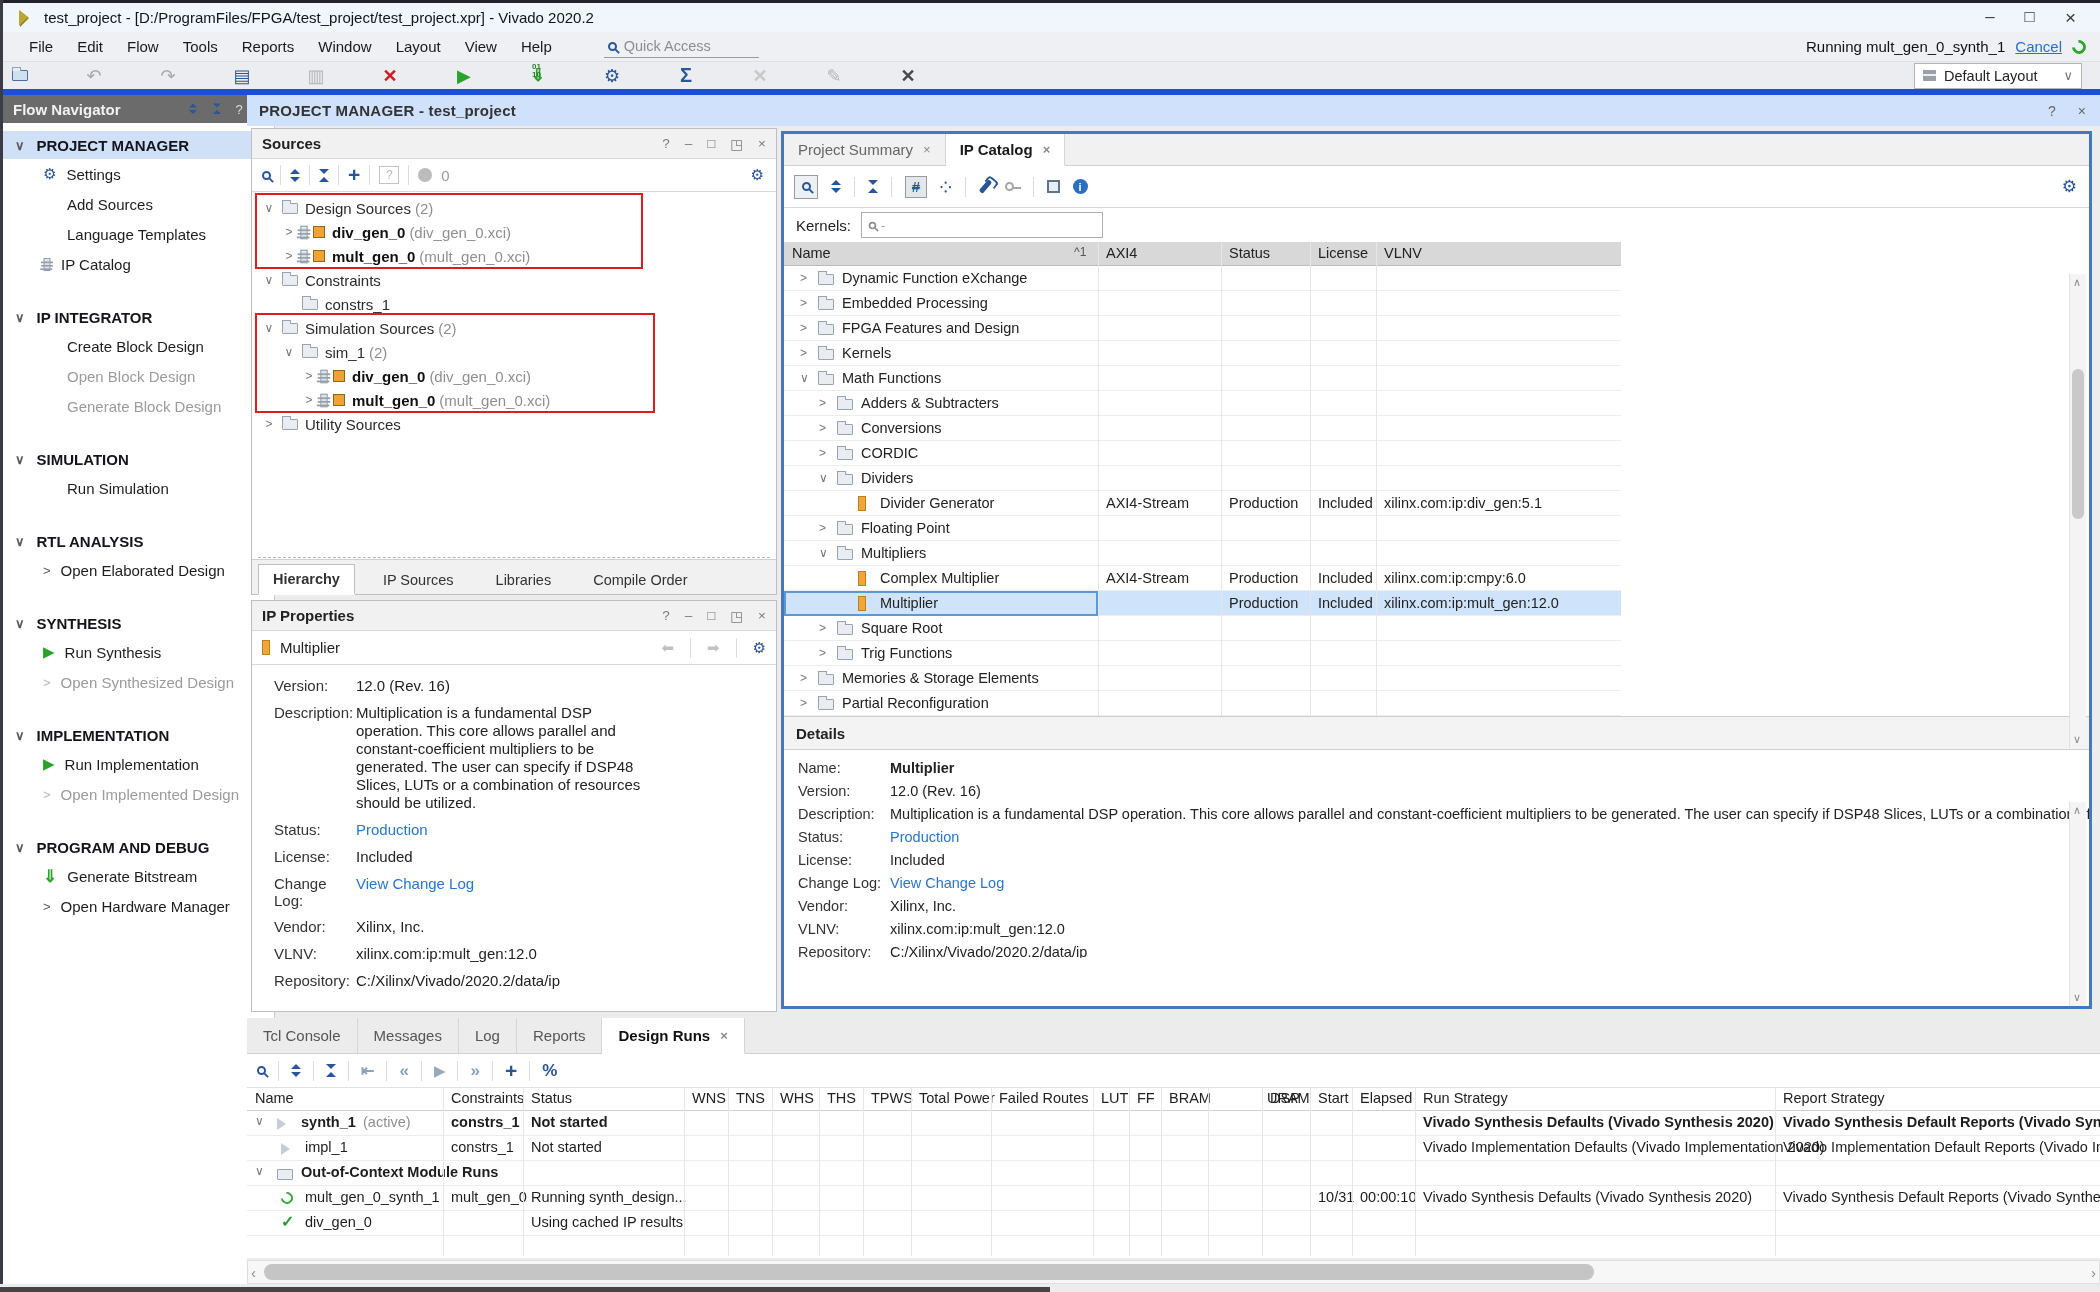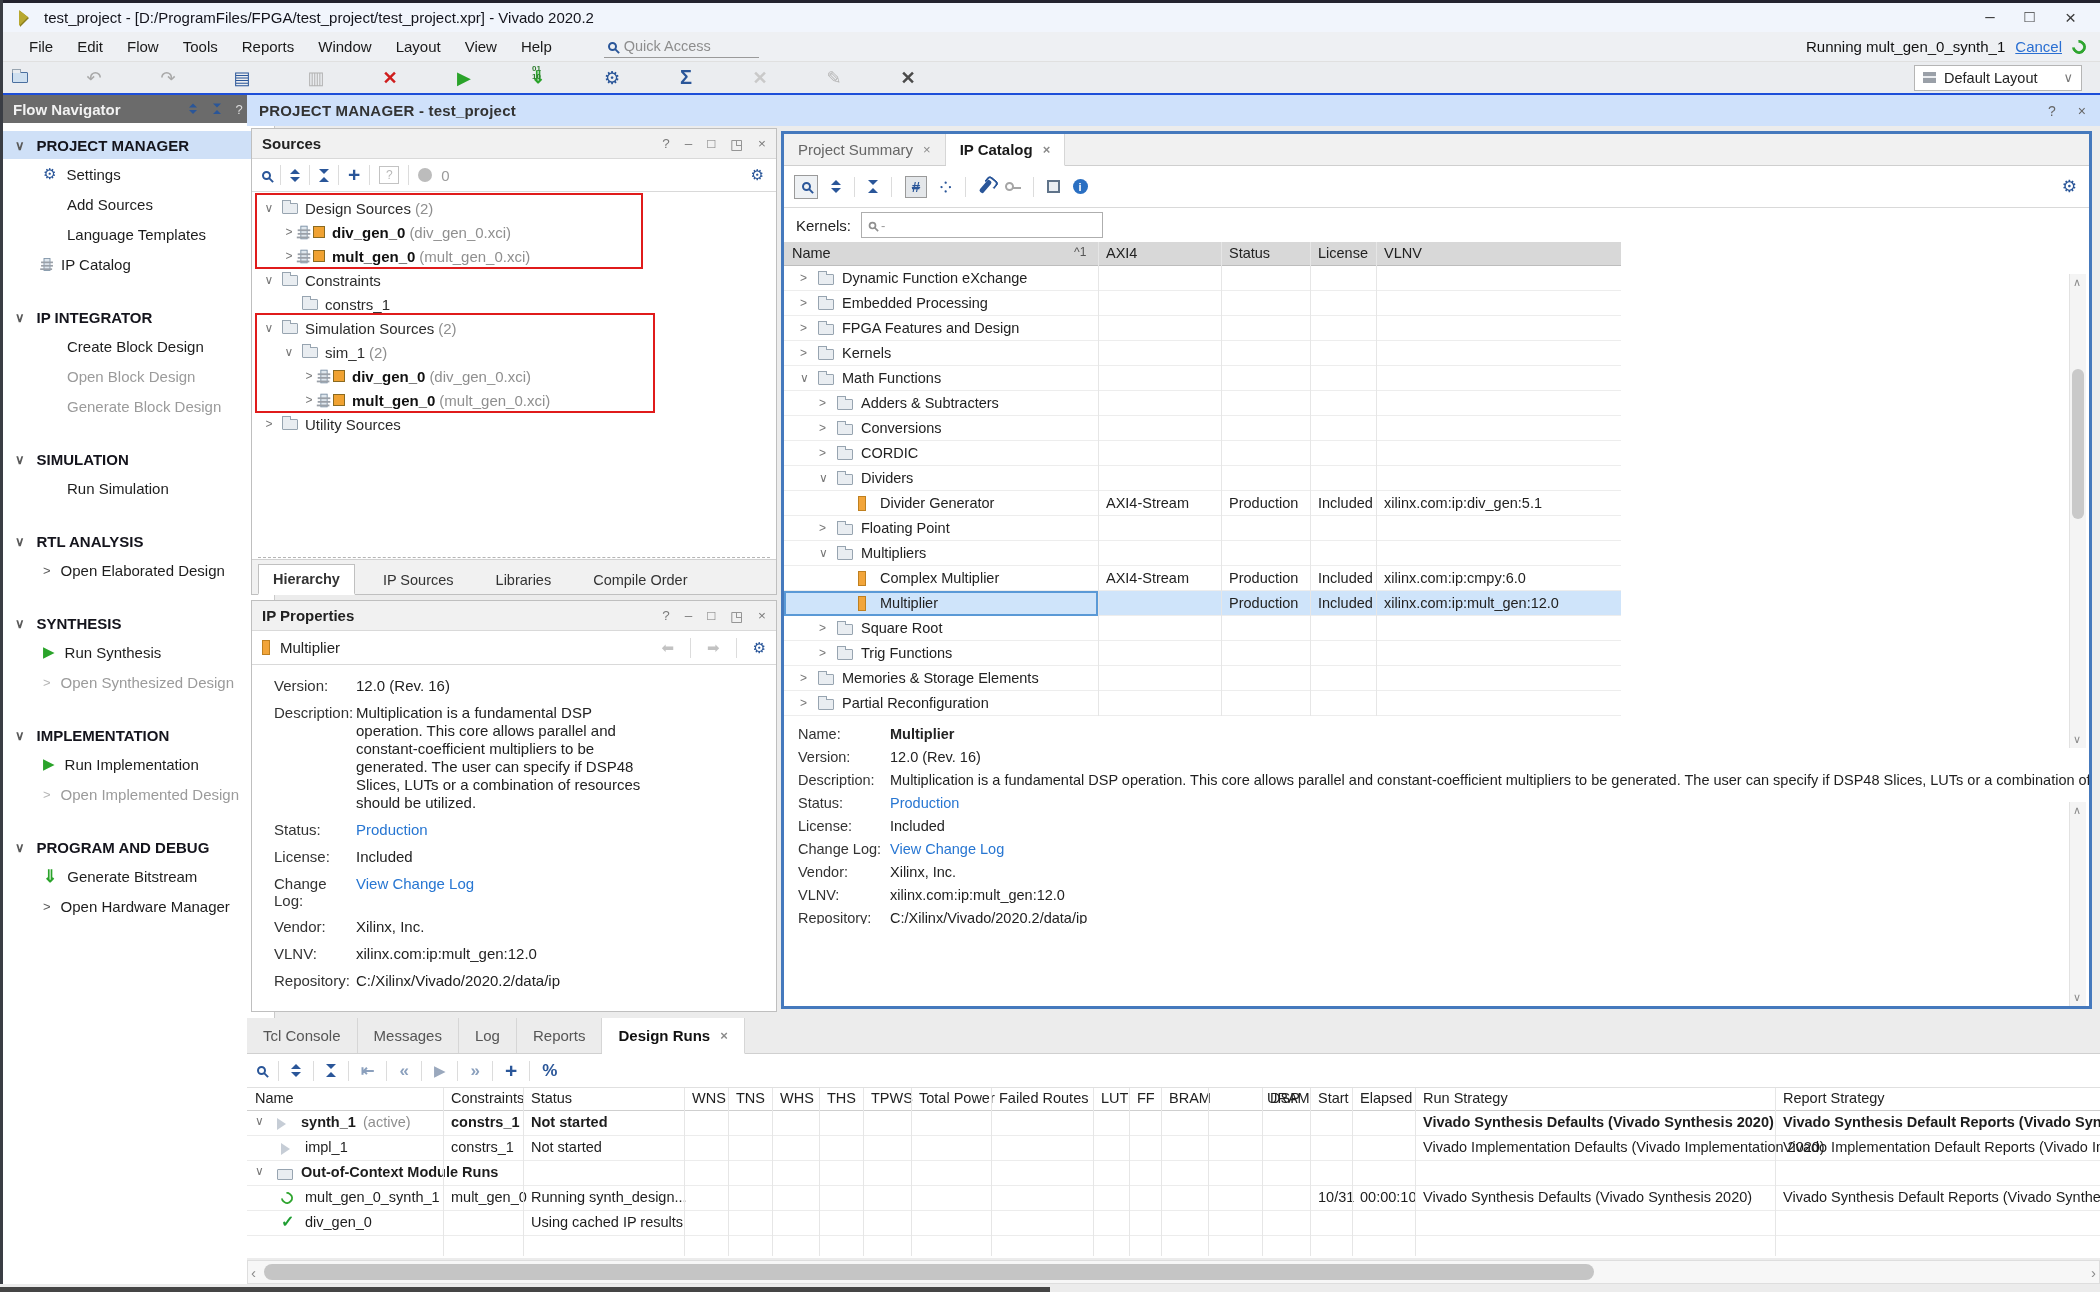--- a/index.html
+++ b/index.html
@@ -24,21 +24,21 @@
   #menu-items { display:flex; margin-left:14px; }
   #menu-items .mi { padding:4px 12px; color:#1a1a1a; }
   #quickaccess { margin-left:40px; width:155px; height:23px; border-bottom:1px solid #9a9a9a; display:flex; align-items:center; gap:7px; padding-left:4px; background:transparent; }
   #quickaccess .qtext { color:#8d8d8d; font-size:14.5px; }
   #run-status { margin-left:auto; display:flex; align-items:center; gap:10px; margin-right:14px; }
   #run-status .rtext { color:#111; }
   #run-status .cancel { color:#2a6fd2; text-decoration:underline; }
   .spin { width:14px; height:14px; border:3px solid #2fa52f; border-left-color:transparent; border-radius:50%; transform:rotate(40deg); }
 
   
-  #maintoolbar { left:3px; top:62px; width:2097px; height:33px; background:#ebedf0; border-bottom:2px solid #1d4ed8; display:flex; align-items:center;gap:40px; }
+  #maintoolbar { left:3px; top:62px; width:2097px; height:33px; background:#ebedf0; border-bottom:6px solid #1d4ed8; display:flex; align-items:center;gap:40px; }
   #maintoolbar .tbi { width:34px; display:flex; justify-content:center; align-items:center; font-size:18px; }
   #layout-select { margin-left:auto; margin-right:18px; width:168px; height:26px; background:#fff; border:1px solid #b5b5b5; display:flex; align-items:center; gap:8px; padding:0 8px; font-size:14.5px; color:#222; }
   #layout-select .grid-ic { width:13px; height:11px; background:linear-gradient(#9aa0a8,#9aa0a8); position:relative; }
   #layout-select .grid-ic::after { content:''; position:absolute; left:0; top:4px; width:13px; height:2px; background:#ebedf0; }
   #layout-select .dd { margin-left:auto; color:#777; font-size:13px; }
 
   
   #flownav { left:3px; top:95px; width:272px; height:1197px; background:#ffffff; border-right:1px solid #c9c9c9; }
   #fn-header { height:28px; background:#6b6b6b; color:#f2f2f2; font-weight:bold; display:flex; align-items:center; padding-left:10px; font-size:15px; }
   #fn-header .hic { margin-left:auto; display:flex; gap:14px; margin-right:10px; font-weight:normal; color:#dcdcdc; font-size:13px; }
@@ -758,20 +758,21 @@
       <div class="crow">
         <span class="chv" style="left: 16px;">&gt;</span>
         <span class="folder cfold" style="left: 34px; top: 8px;"></span>
         <span class="cname" style="left: 58px;">Partial Reconfiguration</span>
         <div class="cat-vline" style="left: 314px; height: 25px;"></div>
         <div class="cat-vline" style="left: 437px; height: 25px;"></div>
         <div class="cat-vline" style="left: 526px; height: 25px;"></div>
         <div class="cat-vline" style="left: 592px; height: 25px;"></div>
       </div>
     </div>
+  <div id="cat-details-title">Details</div>
   <div id="cat-details">
       <div class="dfld">
         <span class="fl">Name:</span>
         <span class="fv b">Multiplier</span>
       </div>
       <div class="dfld">
         <span class="fl">Version:</span>
         <span class="fv">12.0 (Rev. 16)</span>
       </div>
       <div class="dfld">

